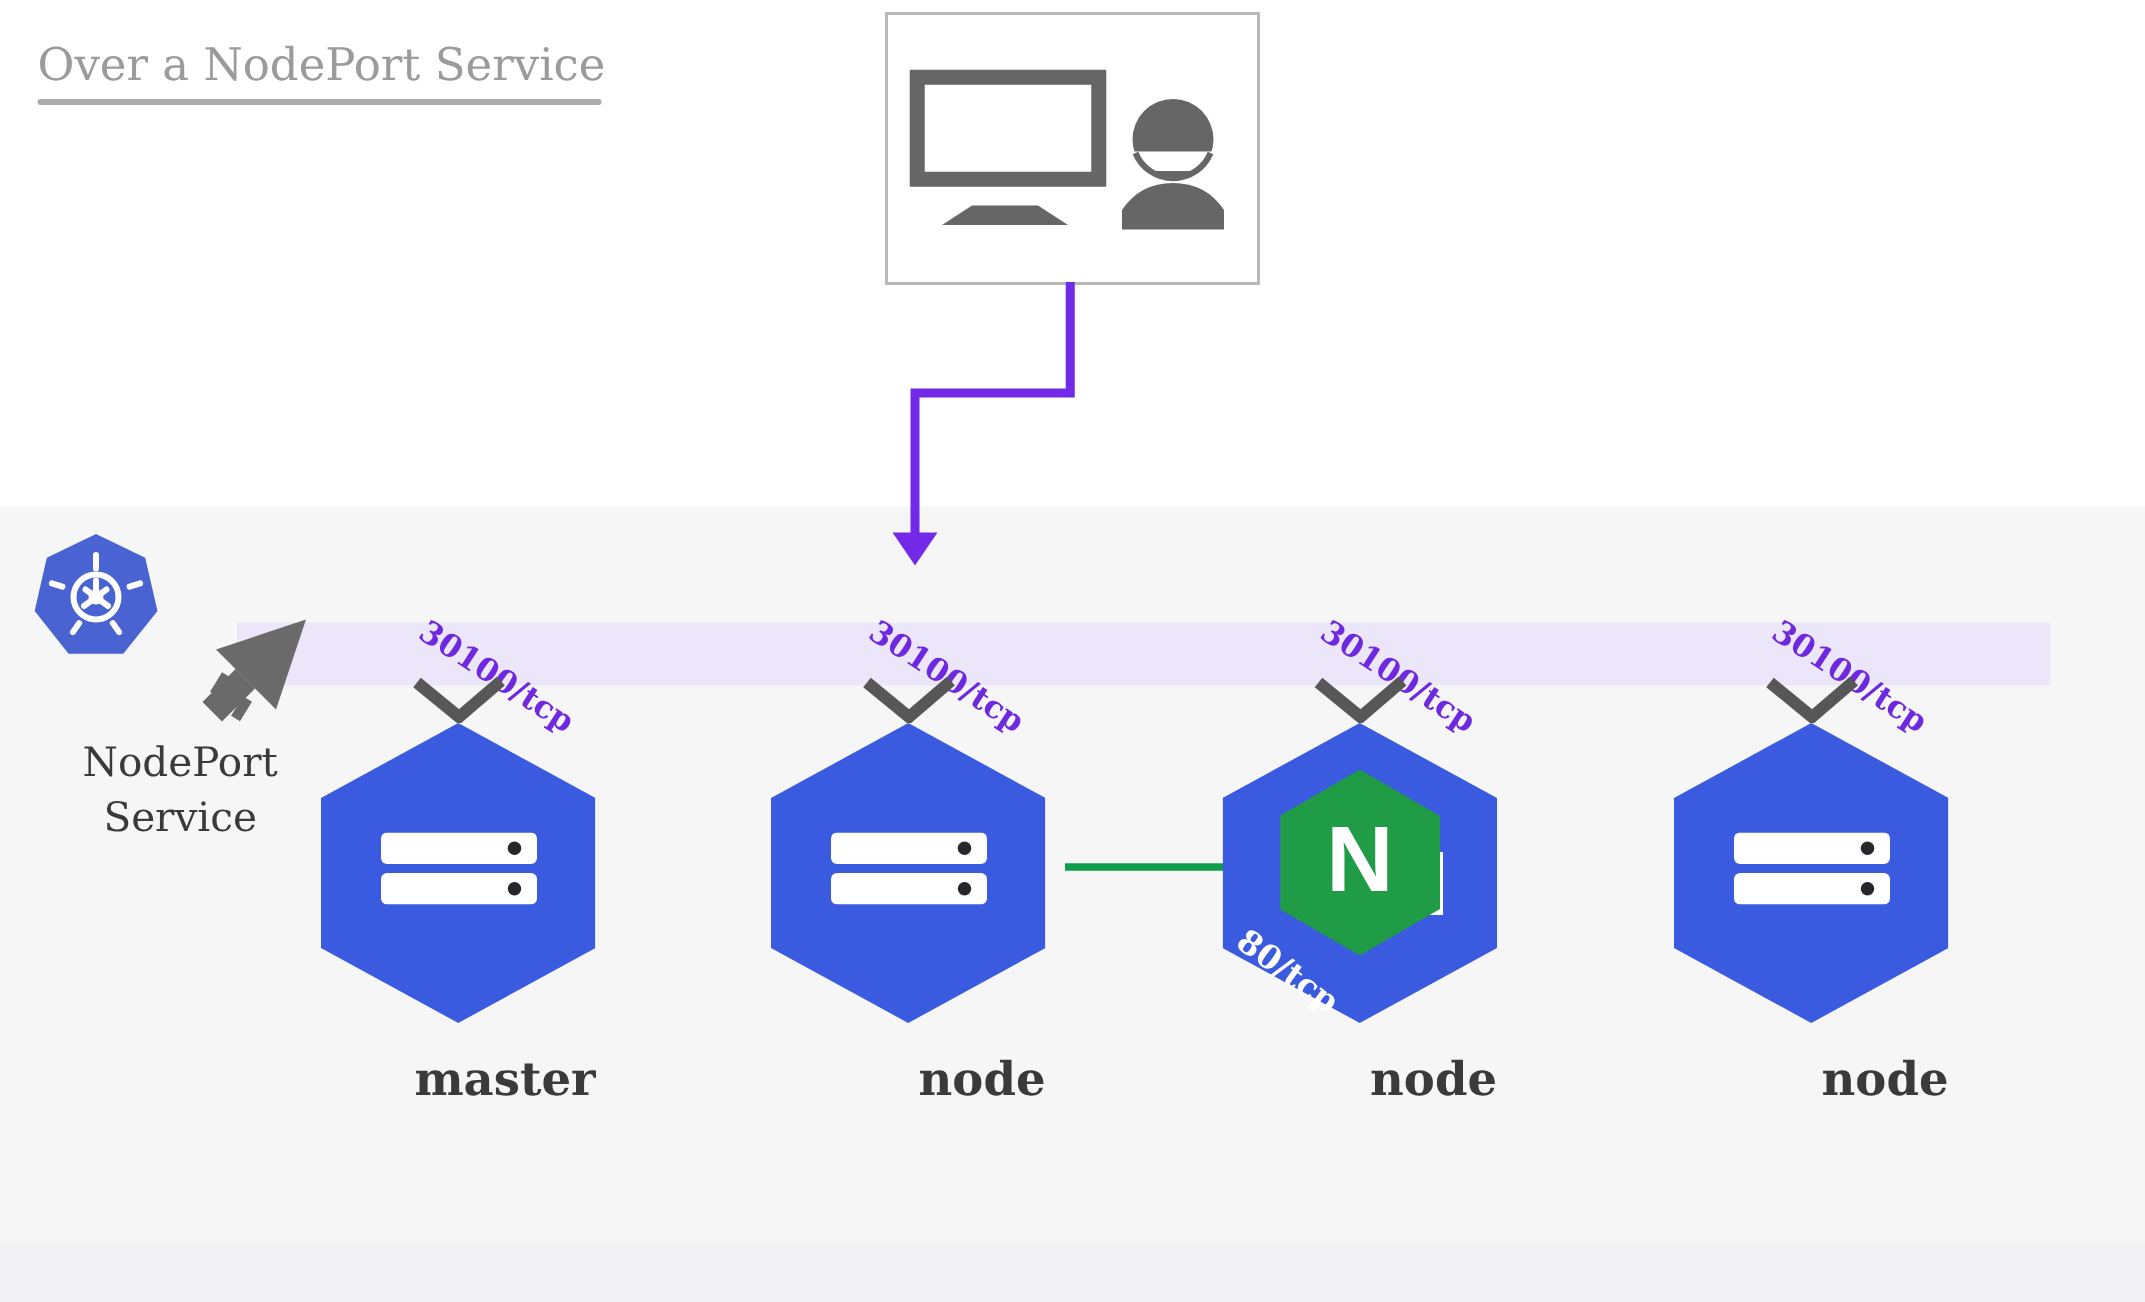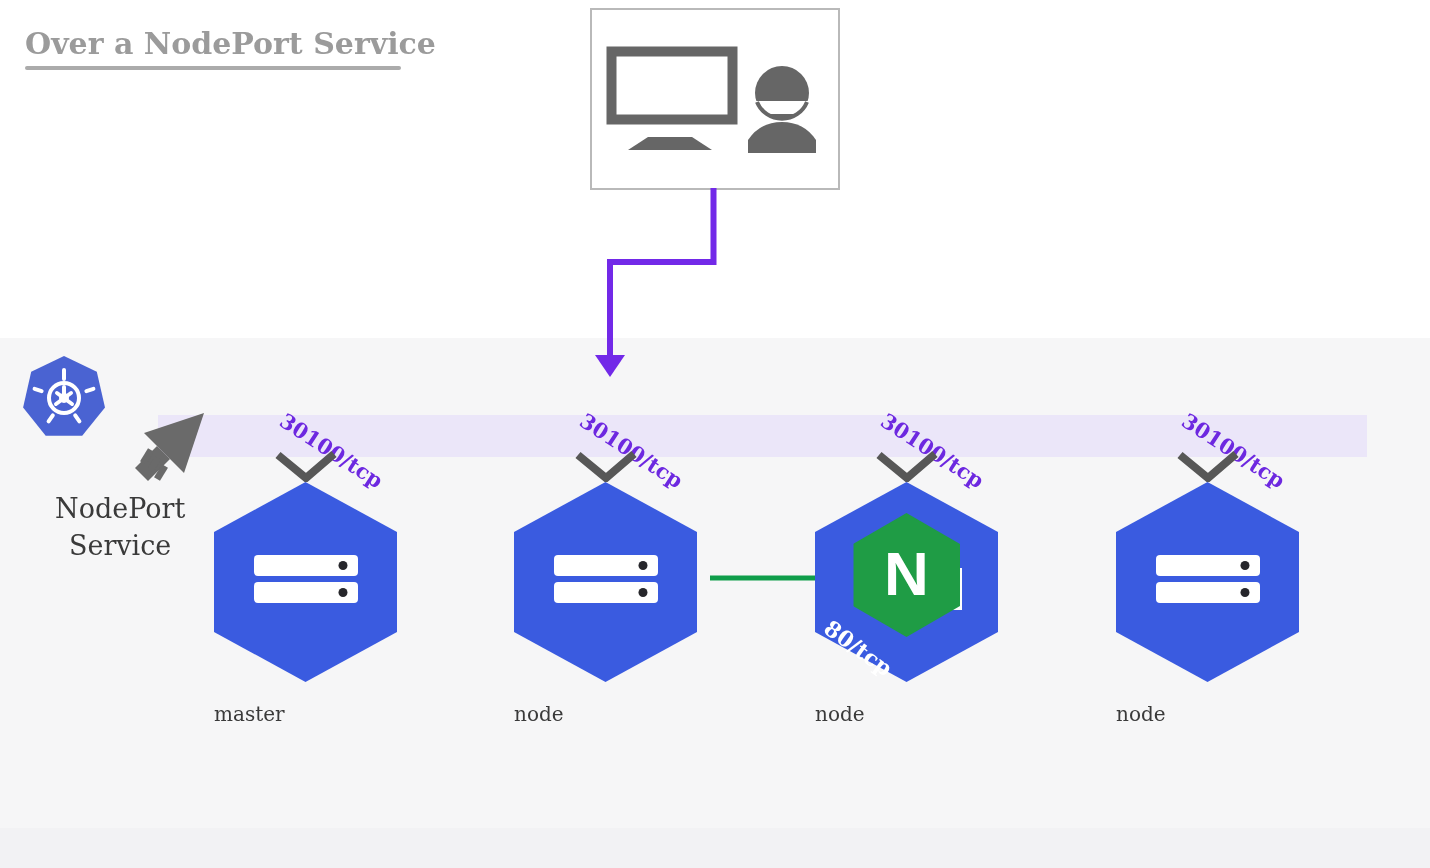--- a/index.html
+++ b/index.html
@@ -3,21 +3,21 @@
 <meta charset="utf-8">
 <style>
   html,body{margin:0;padding:0;}
   body{width:1430px;height:868px;position:relative;background:#ffffff;overflow:hidden;
        font-family:"DejaVu Serif","Liberation Serif",serif;}
   .stage{position:absolute;inset:0;}
 
   .bg-lower{position:absolute;left:0;top:338px;width:1430px;height:490px;background:#f6f6f7;}
   .bg-footer{position:absolute;left:0;top:828px;width:1430px;height:40px;background:#f2f2f4;}
 
-  .title{position:absolute;left:25px;top:26px;font-weight:bold;font-size:30px;
+  .title{position:absolute;left:25px;top:26px;font-weight:normal;font-size:30px;
          color:var(--title-gray,#9b9b9b);white-space:nowrap;}
   .title-underline{position:absolute;left:25px;top:66px;width:376px;height:4px;
          background:#ababab;border-radius:2px;}
 
   .client-box{position:absolute;left:590px;top:8px;width:250px;height:182px;
          border:2px solid #b9b9b9;background:#ffffff;box-sizing:border-box;}
   .monitor-svg{position:absolute;left:14px;top:36px;}
   .person-svg{position:absolute;left:156px;top:50px;}
 
   .band{position:absolute;left:158px;top:415px;width:1209px;height:42px;
@@ -35,22 +35,22 @@
 
   .node-group{position:absolute;top:400px;width:183px;height:348px;}
   .port-label{position:absolute;left:68px;top:6px;transform:rotate(33deg);
          transform-origin:0 50%;font-weight:bold;font-size:21px;
          color:var(--port-text,#6d28e0);white-space:nowrap;}
   .chevron{position:absolute;left:50%;transform:translateX(-50%);top:50px;}
   .hexagon{position:absolute;top:82px;left:0;width:183px;height:200px;
          background:var(--hex-blue,#3a5be0);
          clip-path:polygon(50% 0,100% 25%,100% 75%,50% 100%,0 75%,0 25%);}
   .server{position:absolute;top:155px;left:50%;transform:translateX(-50%);}
-  .node-name{position:absolute;top:302px;width:100%;text-align:left;font-size:20px;
-         color:var(--label-dark,#333);}
+  .node-name{position:absolute;top:302px;width:100%;text-align:right;font-size:31px;
+         color:var(--label-dark,#333);font-weight:bold;}
 
   .nginx-sliver{position:absolute;left:135px;top:168px;width:12px;height:42px;background:#fdfdfd;}
   .nginx-hex{position:absolute;top:113px;left:50%;transform:translateX(-50%);
          width:107px;height:124px;background:var(--nginx-green,#1f9c45);
          clip-path:polygon(50% 0,100% 25%,100% 75%,50% 100%,0 75%,0 25%);
          display:flex;align-items:center;justify-content:center;}
   .nginx-n{font-family:"Liberation Sans","DejaVu Sans",sans-serif;font-weight:bold;
          font-size:62px;color:#ffffff;margin-top:-4px;}
   .pod-port{position:absolute;left:12px;top:212px;transform:rotate(36deg);
          transform-origin:0 50%;font-weight:bold;font-size:22px;color:#ffffff;white-space:nowrap;}

